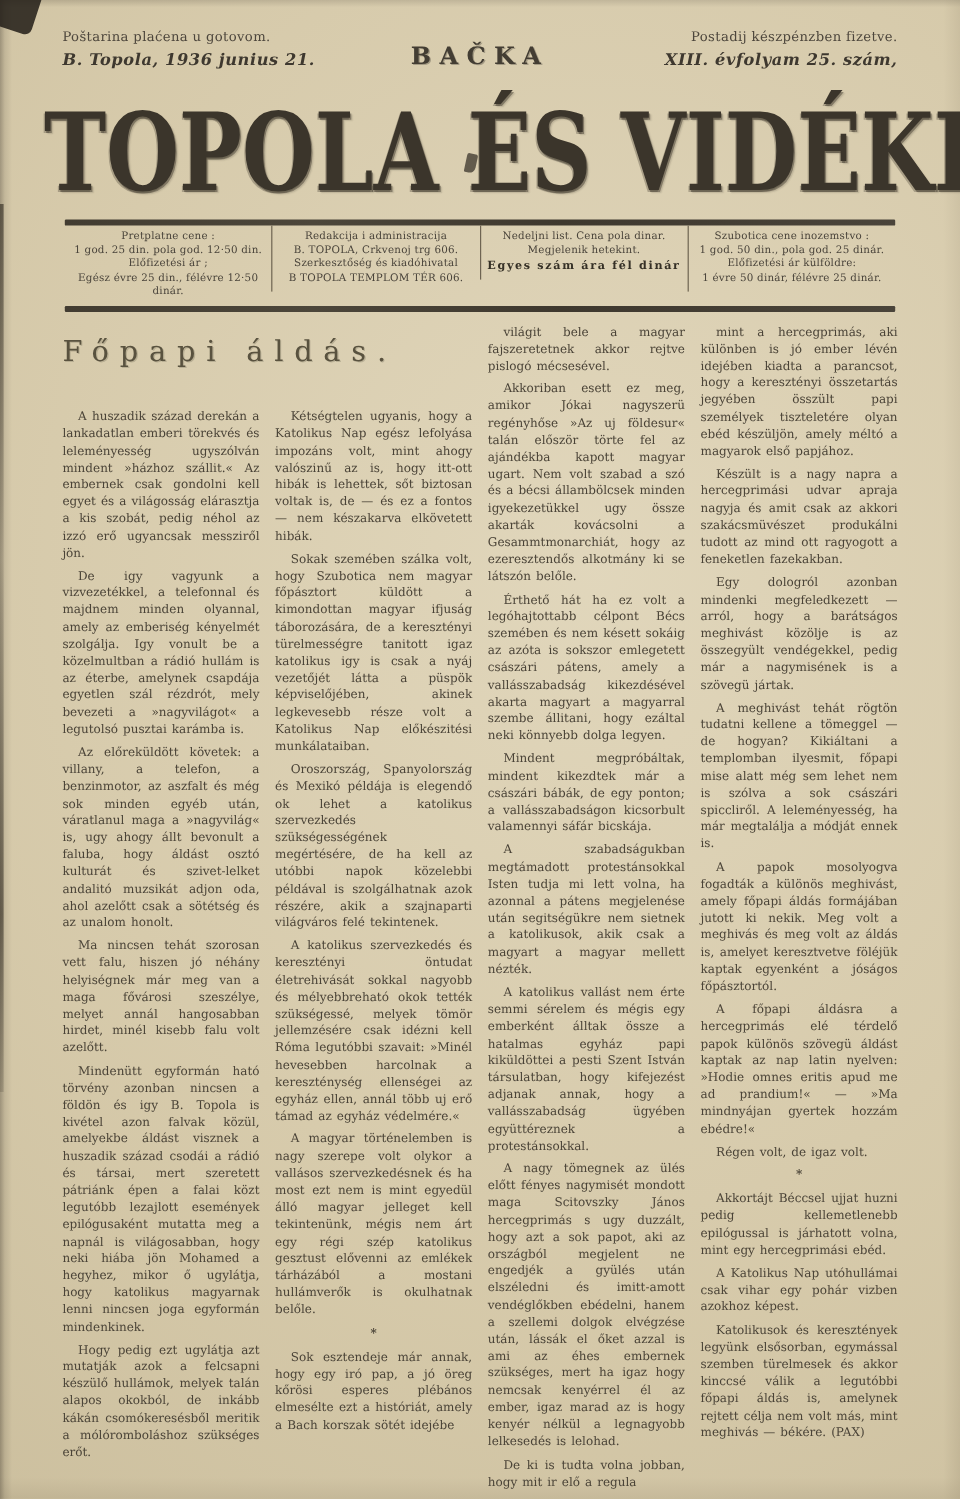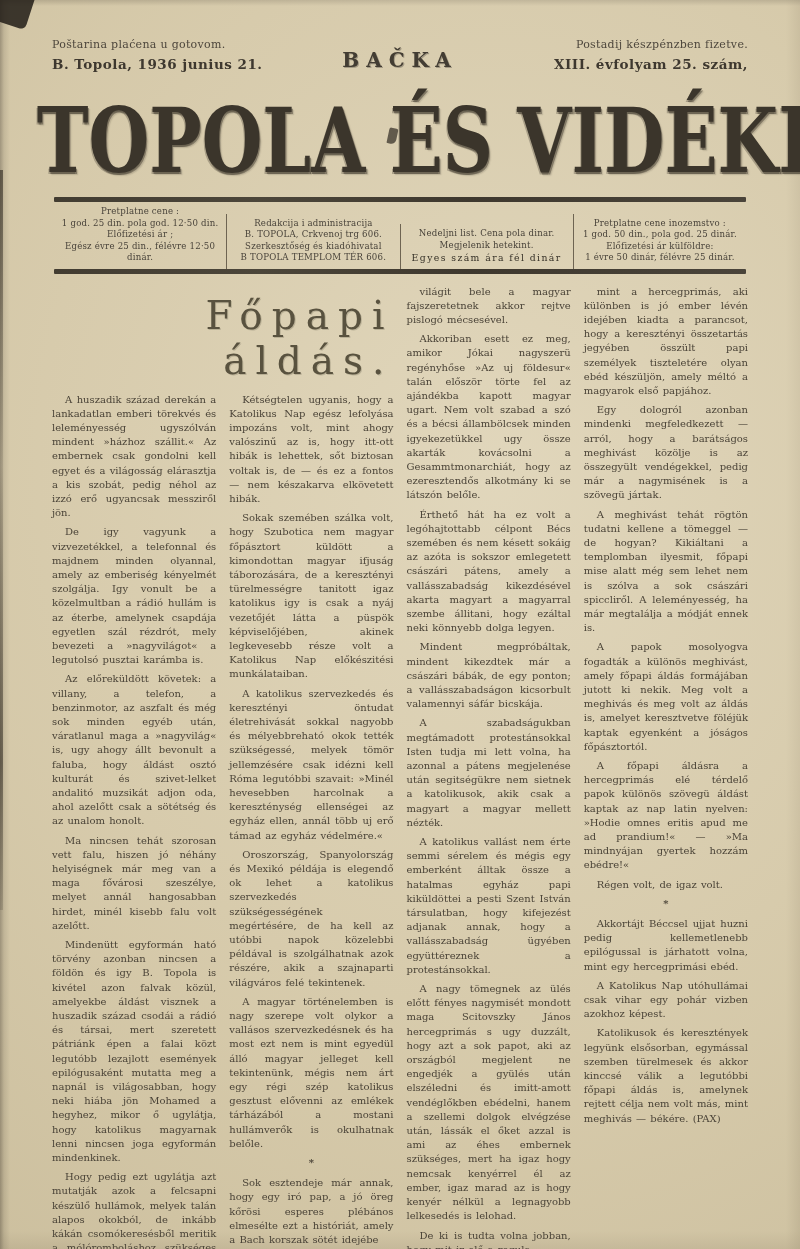--- a/index.html
+++ b/index.html
@@ -16,55 +16,55 @@
           linear-gradient(0deg, rgba(120,106,80,.30) 0px, rgba(120,106,80,0) 18px),
           #d5c8a6;
         color:#46403a;}
   .corner-blot{position:absolute;left:-14px;top:-16px;width:46px;height:40px;
         background:#211c16;transform:rotate(18deg);border-radius:6px;opacity:.85;}
   .edge-streak{position:absolute;left:0;top:170px;width:3px;height:740px;
         background:linear-gradient(180deg,rgba(30,25,18,.55),rgba(30,25,18,.1) 40%,rgba(30,25,18,.5) 80%,rgba(30,25,18,.15));}
 
   
   .topline{display:flex;justify-content:space-between;align-items:flex-start;
-           padding-top:38px;}
+           padding-top:24px;}
   .top-left,.top-right{width:262px;}
   .top-right{text-align:right;}
   .tl-small{font-size:11px;letter-spacing:.3px;color:#4d463c;}
-  .tl-bold{font-size:13.5px;font-weight:bold;margin-top:5px;color:#3e382f;letter-spacing:.5px;}
+  .tl-bold{font-size:13.5px;font-weight:bold;margin-top:5px;color:#3e382f;letter-spacing:.5px;font-style:italic;}
   .region-title{flex:1;text-align:center;font-weight:bold;font-size:20px;
         letter-spacing:7px;color:#433d33;margin-top:10px;
         text-shadow:1px 1px 0 rgba(67,61,51,.35);}
   .ink-mark{position:absolute;width:9px;height:16px;background:#433d33;border-radius:2px 2px 5px 1px;
         transform:rotate(12deg);opacity:.8;}
   .ink-mark.m1{left:388px;top:128px;}
   .ink-mark.m2{left:648px;top:127px;}
 
   
   .masthead{margin-top:16px;text-align:center;}
   .masthead-inner{display:inline-block;font-weight:bold;font-size:67px;
         letter-spacing:0px;color:#3b352b;transform:scale(1.04,1.34);
         transform-origin:center top;white-space:nowrap;
         text-shadow:1px 1px 0 rgba(59,53,43,.45), -1px 1px 0 rgba(59,53,43,.3), 2px 2px 1px rgba(59,53,43,.18);}
 
   
   .rule{height:5px;background:linear-gradient(90deg,#423c31 0%,#4c463a 30%,#3e382e 60%,#4a443a 100%);
         border-radius:1px;margin:0 2px;}
   .rule.top{margin-top:30px;}
-  .infobar{display:flex;align-items:flex-end;border-left:0;margin:0 2px;}
+  .infobar{display:flex;align-items:flex-start;border-left:0;margin:0 2px;}
   .ib-cell{flex:1;padding:4px 4px 5px;text-align:center;}
   .ib-cell + .ib-cell{border-left:1px solid #6e6452;}
   .ib-line{font-size:8.6px;line-height:11.5px;color:#49433a;letter-spacing:.2px;}
-  .ib-bold{font-weight:normal;font-size:9.3px;letter-spacing:1.4px;color:#353026;margin-top:1px;}
+  .ib-bold{font-weight:bold;font-size:9.3px;letter-spacing:1.4px;color:#353026;margin-top:1px;}
 
   
   .article{display:grid;grid-template-columns:repeat(4,1fr);column-gap:13px;
            grid-auto-rows:min-content;margin-top:7px;}
-  .headline{grid-column:1/3;grid-row:1;text-align:right;
-        font-size:39px;letter-spacing:9px;color:#59523f;padding:12px 0 10px;
+  .headline{grid-column:1/3;grid-row:1;text-align:left;
+        font-size:24px;letter-spacing:9px;color:#59523f;padding:12px 0 10px;
         text-shadow:1px 1px 0 rgba(89,82,63,.25);}
   .col{font-size:10px;line-height:14.2px;text-align:justify;color:#4a4337;
        word-spacing:1px;}
   .col1{grid-column:1;grid-row:2;}
   .col2{grid-column:2;grid-row:2;}
   .col3{grid-column:3;grid-row:1/3;padding-top:4px;}
   .col4{grid-column:4;grid-row:1/3;padding-top:4px;}
   .para{margin:0 0 5px;text-indent:13px;}
   .star-sep{margin:3px 0 6px;text-align:center;text-indent:0;font-weight:bold;color:#4a4337;}
 </style>
@@ -106,59 +106,60 @@
         <div class="ib-line">B. TOPOLA, Crkvenoj trg 606.</div>
         <div class="ib-line">Szerkesztőség és kiadóhivatal</div>
         <div class="ib-line">B TOPOLA TEMPLOM TÉR 606.</div>
       </div>
       <div class="ib-cell">
         <div class="ib-line">Nedeljni list. Cena pola dinar.</div>
         <div class="ib-line">Megjelenik hetekint.</div>
         <div class="ib-line ib-bold">Egyes szám ára fél dinár</div>
       </div>
       <div class="ib-cell">
-        <div class="ib-line">Pretplatne cene inozemstvo :</div>
+        <div class="ib-line">Szubotica cene inozemstvo :</div>
         <div class="ib-line">1 god. 50 din., pola god. 25 dinár.</div>
         <div class="ib-line">Előfizetési ár külföldre:</div>
         <div class="ib-line">1 évre 50 dinár, félévre 25 dinár.</div>
       </div>
     </div>
   <div class="rule"></div>
 
   <div class="article">
     <div class="headline">Főpapi áldás.</div>
     <div class="col col1">
         <p class="para">A huszadik század derekán a lankadatlan emberi törekvés és leleményesség ugyszólván mindent »házhoz szállit.« Az embernek csak gondolni kell egyet és a világosság elárasztja a kis szobát, pedig néhol az izzó erő ugyancsak messziről jön.</p>
         <p class="para">De igy vagyunk a vizvezetékkel, a telefonnal és majdnem minden olyannal, amely az emberiség kényelmét szolgálja. Igy vonult be a közelmultban a rádió hullám is az éterbe, amelynek csapdája egyetlen szál rézdrót, mely bevezeti a »nagyvilágot« a legutolsó pusztai karámba is.</p>
         <p class="para">Az előreküldött követek: a villany, a telefon, a benzinmotor, az aszfalt és még sok minden egyéb után, váratlanul maga a »nagyvilág« is, ugy ahogy állt bevonult a faluba, hogy áldást osztó kulturát és szivet-lelket andalitó muzsikát adjon oda, ahol azelőtt csak a sötétség és az unalom honolt.</p>
         <p class="para">Ma nincsen tehát szorosan vett falu, hiszen jó néhány helyiségnek már meg van a maga fővárosi szeszélye, melyet annál hangosabban hirdet, minél kisebb falu volt azelőtt.</p>
         <p class="para">Mindenütt egyformán ható törvény azonban nincsen a földön és igy B. Topola is kivétel azon falvak közül, amelyekbe áldást visznek a huszadik század csodái a rádió és társai, mert szeretett pátriánk épen a falai közt legutóbb lezajlott események epilógusaként mutatta meg a napnál is világosabban, hogy neki hiába jön Mohamed a hegyhez, mikor ő ugylátja, hogy katolikus magyarnak lenni nincsen joga egyformán mindenkinek.</p>
         <p class="para">Hogy pedig ezt ugylátja azt mutatják azok a felcsapni készülő hullámok, melyek talán alapos okokból, de inkább kákán csomókeresésből meritik a mólóromboláshoz szükséges erőt.</p>
       </div>
     <div class="col col2">
         <p class="para">Kétségtelen ugyanis, hogy a Katolikus Nap egész lefolyása impozáns volt, mint ahogy valószinű az is, hogy itt-ott hibák is lehettek, sőt biztosan voltak is, de — és ez a fontos — nem készakarva elkövetett hibák.</p>
         <p class="para">Sokak szemében szálka volt, hogy Szubotica nem magyar főpásztort küldött a kimondottan magyar ifjuság táborozására, de a keresztényi türelmességre tanitott igaz katolikus igy is csak a nyáj vezetőjét látta a püspök képviselőjében, akinek legkevesebb része volt a Katolikus Nap előkészitési munkálataiban.</p>
+        <p class="para">Oroszország, Spanyolország és Mexikó példája is elegendő ok lehet a katolikus szervezkedés szükségességének megértésére, de ha kell az utóbbi napok közelebbi példával is szolgálhatnak azok részére, akik a szajnaparti világváros felé tekintenek.</p>
         <p class="para">A katolikus szervezkedés és keresztényi öntudat életrehivását sokkal nagyobb és mélyebbreható okok tették szükségessé, melyek tömör jellemzésére csak idézni kell Róma legutóbbi szavait: »Minél hevesebben harcolnak a kereszténység ellenségei az egyház ellen, annál több uj erő támad az egyház védelmére.«</p>
-        <p class="para">Oroszország, Spanyolország és Mexikó példája is elegendő ok lehet a katolikus szervezkedés szükségességének megértésére, de ha kell az utóbbi napok közelebbi példával is szolgálhatnak azok részére, akik a szajnaparti világváros felé tekintenek.</p>
         <p class="para">A magyar történelemben is nagy szerepe volt olykor a vallásos szervezkedésnek és ha most ezt nem is mint egyedül álló magyar jelleget kell tekintenünk, mégis nem árt egy régi szép katolikus gesztust elővenni az emlékek tárházából a mostani hullámverők is okulhatnak belőle.</p>
         <p class="star-sep">*</p>
         <p class="para">Sok esztendeje már annak, hogy egy iró pap, a jó öreg kőrösi esperes plébános elmesélte ezt a históriát, amely a Bach korszak sötét idejébe</p>
       </div>
     <div class="col col3">
         <p class="para">világit bele a magyar fajszeretetnek akkor rejtve pislogó mécsesével.</p>
         <p class="para">Akkoriban esett ez meg, amikor Jókai nagyszerü regényhőse »Az uj földesur« talán először törte fel az ajándékba kapott magyar ugart. Nem volt szabad a szó és a bécsi állambölcsek minden igyekezetükkel ugy össze akarták kovácsolni a Gesammtmonarchiát, hogy az ezeresztendős alkotmány ki se látszón belőle.</p>
         <p class="para">Érthető hát ha ez volt a legóhajtottabb célpont Bécs szemében és nem késett sokáig az azóta is sokszor emlegetett császári pátens, amely a vallásszabadság kikezdésével akarta magyart a magyarral szembe állitani, hogy ezáltal neki könnyebb dolga legyen.</p>
         <p class="para">Mindent megpróbáltak, mindent kikezdtek már a császári bábák, de egy ponton; a vallásszabadságon kicsorbult valamennyi sáfár bicskája.</p>
         <p class="para">A szabadságukban megtámadott protestánsokkal Isten tudja mi lett volna, ha azonnal a pátens megjelenése után segitségükre nem sietnek a katolikusok, akik csak a magyart a magyar mellett nézték.</p>
         <p class="para">A katolikus vallást nem érte semmi sérelem és mégis egy emberként álltak össze a hatalmas egyház papi kiküldöttei a pesti Szent István társulatban, hogy kifejezést adjanak annak, hogy a vallásszabadság ügyében együttéreznek a protestánsokkal.</p>
         <p class="para">A nagy tömegnek az ülés előtt fényes nagymisét mondott maga Scitovszky János hercegprimás s ugy duzzált, hogy azt a sok papot, aki az országból megjelent ne engedjék a gyülés után elszéledni és imitt-amott vendéglőkben ebédelni, hanem a szellemi dolgok elvégzése után, lássák el őket azzal is ami az éhes embernek szükséges, mert ha igaz hogy nemcsak kenyérrel él az ember, igaz marad az is hogy kenyér nélkül a legnagyobb lelkesedés is lelohad.</p>
         <p class="para">De ki is tudta volna jobban, hogy mit ir elő a regula</p>
       </div>
     <div class="col col4">
         <p class="para">mint a hercegprimás, aki különben is jó ember lévén idejében kiadta a parancsot, hogy a keresztényi összetartás jegyében összült papi személyek tiszteletére olyan ebéd készüljön, amely méltó a magyarok első papjához.</p>
+        <p class="para">Készült is a nagy napra a hercegprimási udvar apraja nagyja és amit csak az akkori szakácsmüvészet produkálni tudott az mind ott ragyogott a feneketlen fazekakban.</p>
         <p class="para">Egy dologról azonban mindenki megfeledkezett — arról, hogy a barátságos meghivást közölje is az összegyült vendégekkel, pedig már a nagymisének is a szövegü jártak.</p>
         <p class="para">A meghivást tehát rögtön tudatni kellene a tömeggel — de hogyan? Kikiáltani a templomban ilyesmit, főpapi mise alatt még sem lehet nem is szólva a sok császári spiccliről. A leleményesség, ha már megtalálja a módját ennek is.</p>
         <p class="para">A papok mosolyogva fogadták a különös meghivást, amely főpapi áldás formájában jutott ki nekik. Meg volt a meghivás és meg volt az áldás is, amelyet keresztvetve föléjük kaptak egyenként a jóságos főpásztortól.</p>
         <p class="para">A főpapi áldásra a hercegprimás elé térdelő papok különös szövegü áldást kaptak az nap latin nyelven: »Hodie omnes eritis apud me ad prandium!« — »Ma mindnyájan gyertek hozzám ebédre!«</p>
         <p class="para">Régen volt, de igaz volt.</p>
         <p class="star-sep">*</p>
         <p class="para">Akkortájt Béccsel ujjat huzni pedig kellemetlenebb epilógussal is járhatott volna, mint egy hercegprimási ebéd.</p>
         <p class="para">A Katolikus Nap utóhullámai csak vihar egy pohár vizben azokhoz képest.</p>
         <p class="para">Katolikusok és keresztények legyünk elsősorban, egymással szemben türelmesek és akkor kinccsé válik a legutóbbi főpapi áldás is, amelynek rejtett célja nem volt más, mint meghivás — békére.  (PAX)</p>
       </div>

